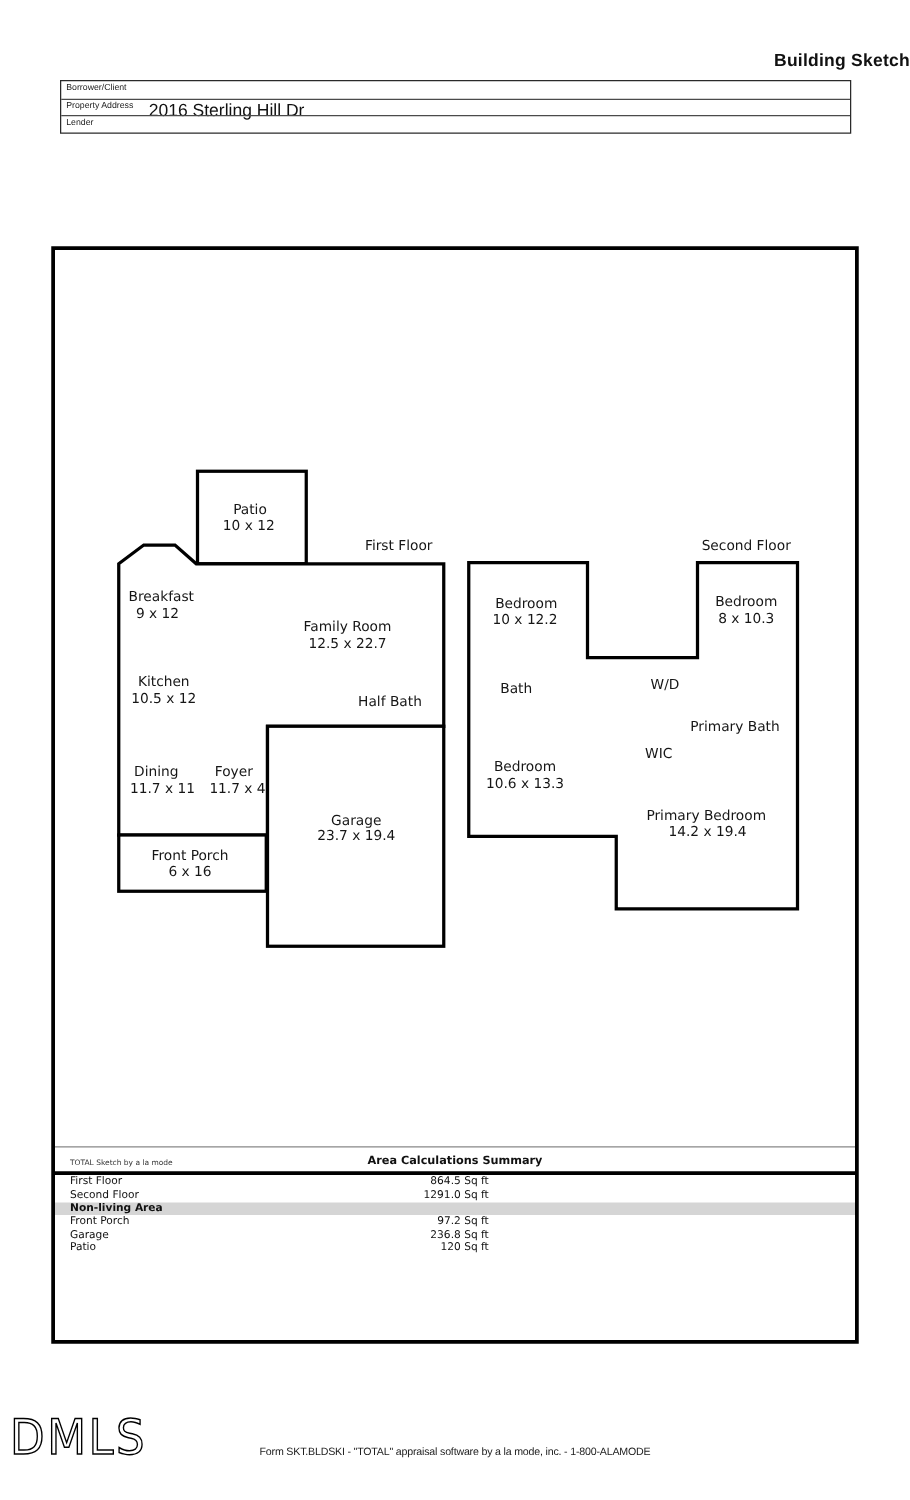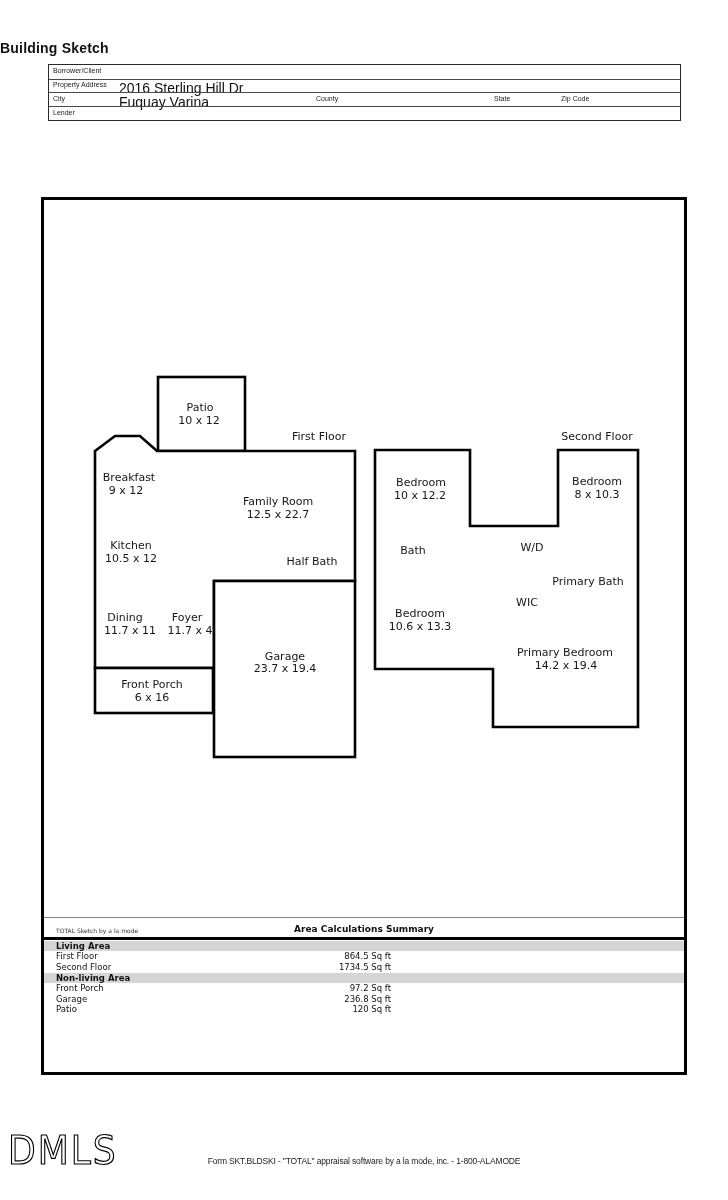--- a/index.html
+++ b/index.html
@@ -1,18 +1,18 @@
 <!DOCTYPE html>
 <html><head>
 <meta charset="utf-8">
 <style>
   html,body{margin:0;padding:0;background:#fff;}
   body{width:728px;height:1200px;position:relative;font-family:"Liberation Sans",sans-serif;color:#111;overflow:hidden;}
 
-  .doc-title{position:absolute;top:40px;left:0;width:728px;text-align:left;
+  .doc-title{position:absolute;top:40px;left:0;width:728px;text-align:right;
     font-size:14px;font-weight:bold;letter-spacing:.2px;}
 
   
   .hform{position:absolute;left:48px;top:64px;width:633px;border:1.5px solid #2a2a2a;box-sizing:border-box;}
   .hrow{position:relative;height:13px;}
   .hrow + .hrow{border-top:1px solid #4a4a4a;}
   .hrow .lbl{position:absolute;left:4px;top:2px;font-size:7px;color:#222;white-space:nowrap;}
   .hrow .val{position:absolute;left:70px;top:1px;font-size:14px;color:#111;white-space:nowrap;}
   .hrow .mid{position:absolute;top:2px;font-size:7px;color:#222;white-space:nowrap;}
 
@@ -47,27 +47,20 @@
 
 <div class="doc-title">Building Sketch</div>
 
 <div class="hform">
   <div class="hrow" style="height:14px">
     <span class="lbl">Borrower/Client</span>
   </div>
   <div class="hrow" style="height:12px">
     <span class="lbl" style="top:1px">Property Address</span>
     <span class="val" style="top:0">2016 Sterling Hill Dr</span>
-  </div>
-  <div class="hrow">
-    <span class="lbl">City</span>
-    <span class="val">Fuquay Varina</span>
-    <span class="mid" style="left:267px">County</span>
-    <span class="mid" style="left:445px">State</span>
-    <span class="mid" style="left:512px">Zip Code</span>
   </div>
   <div class="hrow">
     <span class="lbl">Lender</span>
   </div>
 </div>
 
 <div class="sketchbox">
   <svg width="640" height="872" viewBox="44 200 640 872">
 
     <rect class="wall" x="158" y="377" width="87" height="74"></rect>
@@ -109,28 +102,27 @@
     <text x="420" y="630" text-anchor="middle">10.6 x 13.3</text>
     <text x="565" y="656" text-anchor="middle">Primary Bedroom</text>
     <text x="566" y="669" text-anchor="middle">14.2 x 19.4</text>
   </svg>
 
   <div class="summary">
     <div class="sum-titlerow">
       <span class="sum-watermark">TOTAL Sketch by a la mode</span>
       <span class="sum-title">Area Calculations Summary</span>
     </div>
-    <div class="band">Living Area</div>
     <div class="srow">
       <span class="sl">First Floor</span>
       <span class="sv">864.5 Sq ft</span>
     </div>
     <div class="srow">
       <span class="sl">Second Floor</span>
-      <span class="sv">1734.5 Sq ft</span>
+      <span class="sv">1291.0 Sq ft</span>
     </div>
     <div class="band">Non-living Area</div>
     <div class="srow">
       <span class="sl">Front Porch</span>
       <span class="sv">97.2 Sq ft</span>
     </div>
     <div class="srow">
       <span class="sl">Garage</span>
       <span class="sv">236.8 Sq ft</span>
     </div>

